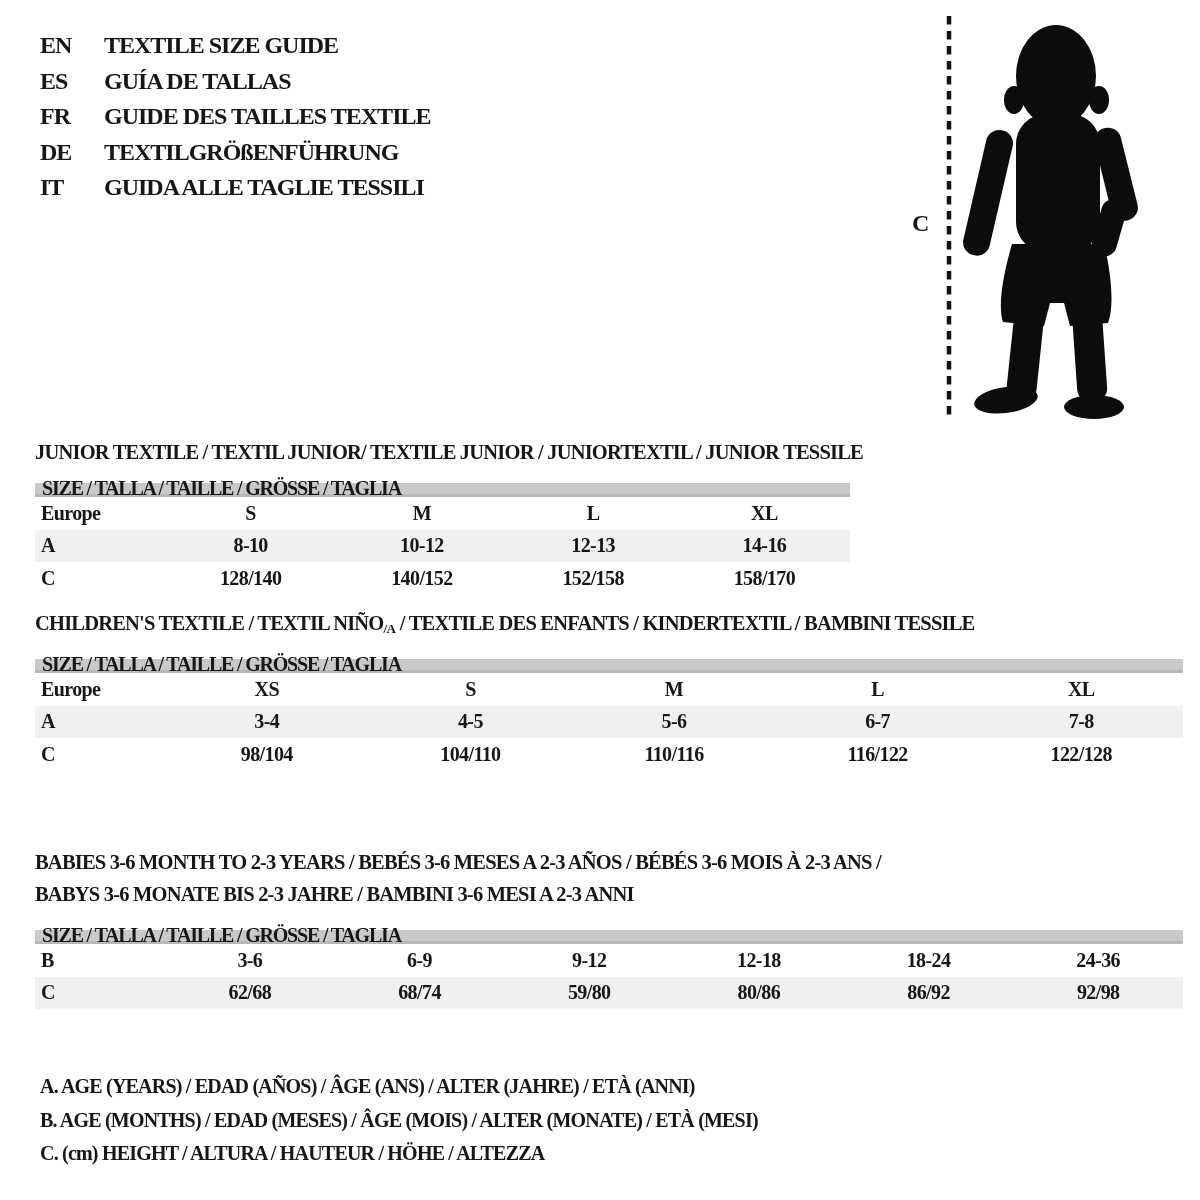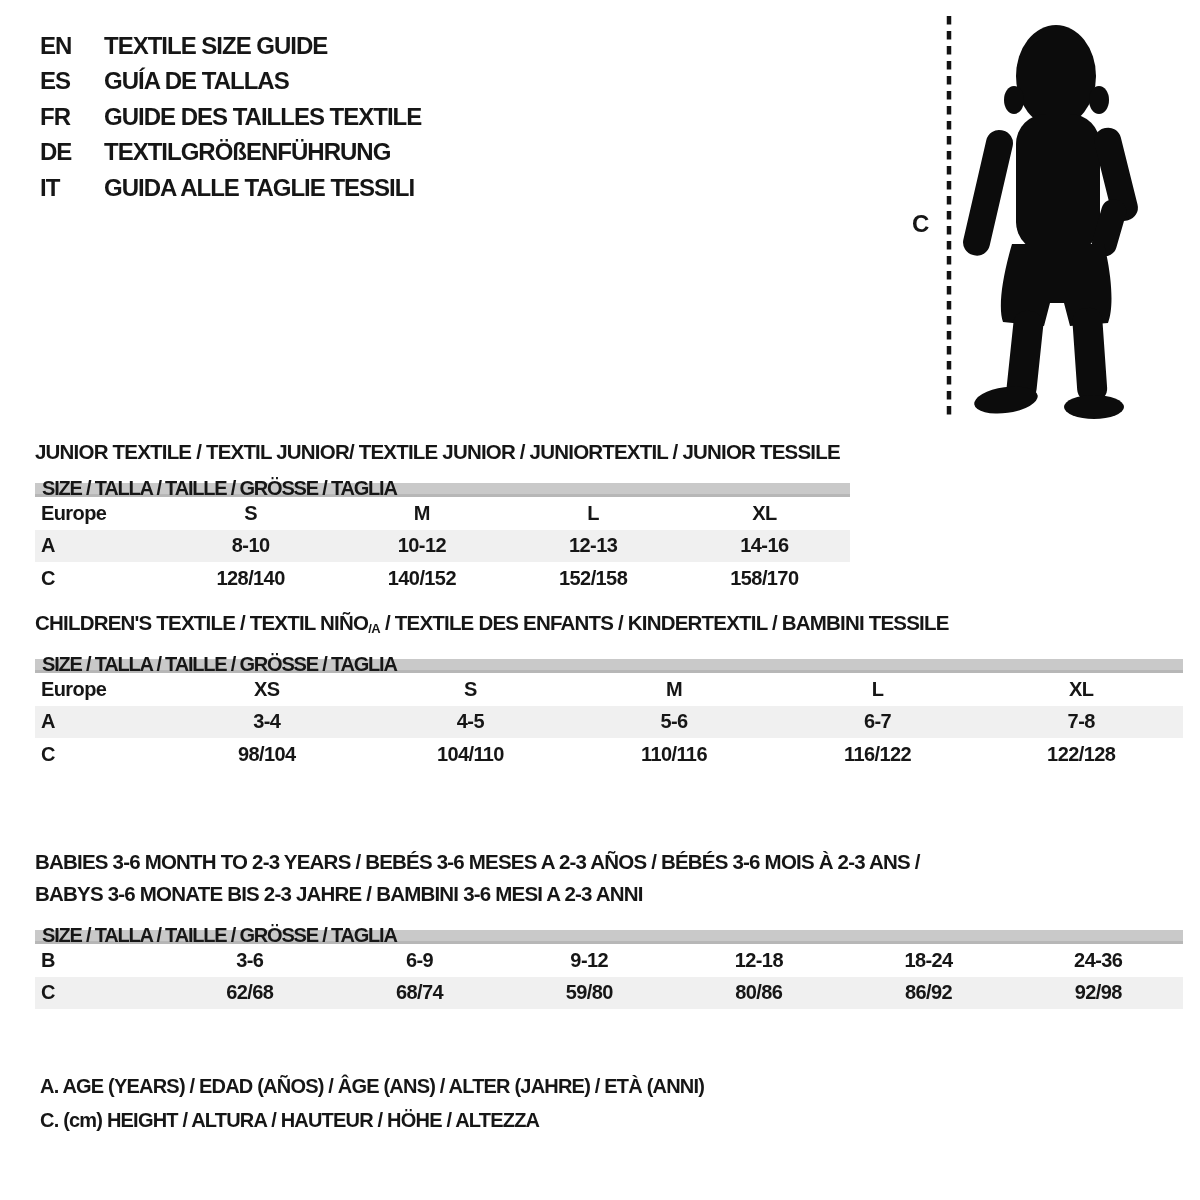--- a/index.html
+++ b/index.html
@@ -1,19 +1,19 @@
 <!DOCTYPE html>
 <html style="--header-bar: #c9c9c9; --header-bar-edge: #b7b7b7; --row-shaded: #f0f0f0; --text: #161616;"><head>
 <meta charset="utf-8">
 <style>
   html,body { margin:0; padding:0; background:#ffffff; }
   .canvas {
     position:relative; width:1200px; height:1200px; overflow:hidden;
     background:#ffffff; color:var(--text,#161616);
-    font-family:Liberation Sans, sans-serif; font-weight:bold;
+    font-family:Liberation Serif, serif; font-weight:bold;
   }
 
   
   .lang-block { position:absolute; top:28px; left:40px; }
   .lang-row { display:flex; height:35.5px; align-items:center; font-size:24px; letter-spacing:-1px; }
   .lang-code { width:64px; }
 
   
   .measure-line { position:absolute; left:944px; top:16px; }
   .measure-label { position:absolute; left:912px; top:210px; font-size:24px; }
@@ -189,16 +189,17 @@
             <span class="cell value-cell">80/86</span>
             <span class="cell value-cell">86/92</span>
             <span class="cell value-cell">92/98</span>
           </div>
         </div>
     </div>
   </section>
 
   <footer class="legend">
       <div>A. AGE (YEARS) / EDAD (AÑOS) / ÂGE (ANS) / ALTER (JAHRE) / ETÀ (ANNI)</div>
+      <div>B. AGE (MONTHS) / EDAD (MESES) / ÂGE (MOIS) / ALTER (MONATE) / ETÀ (MESI)</div>
       <div>C. (cm) HEIGHT / ALTURA / HAUTEUR / HÖHE / ALTEZZA</div>
     </footer>
 
 </div>
 
 </body></html>

